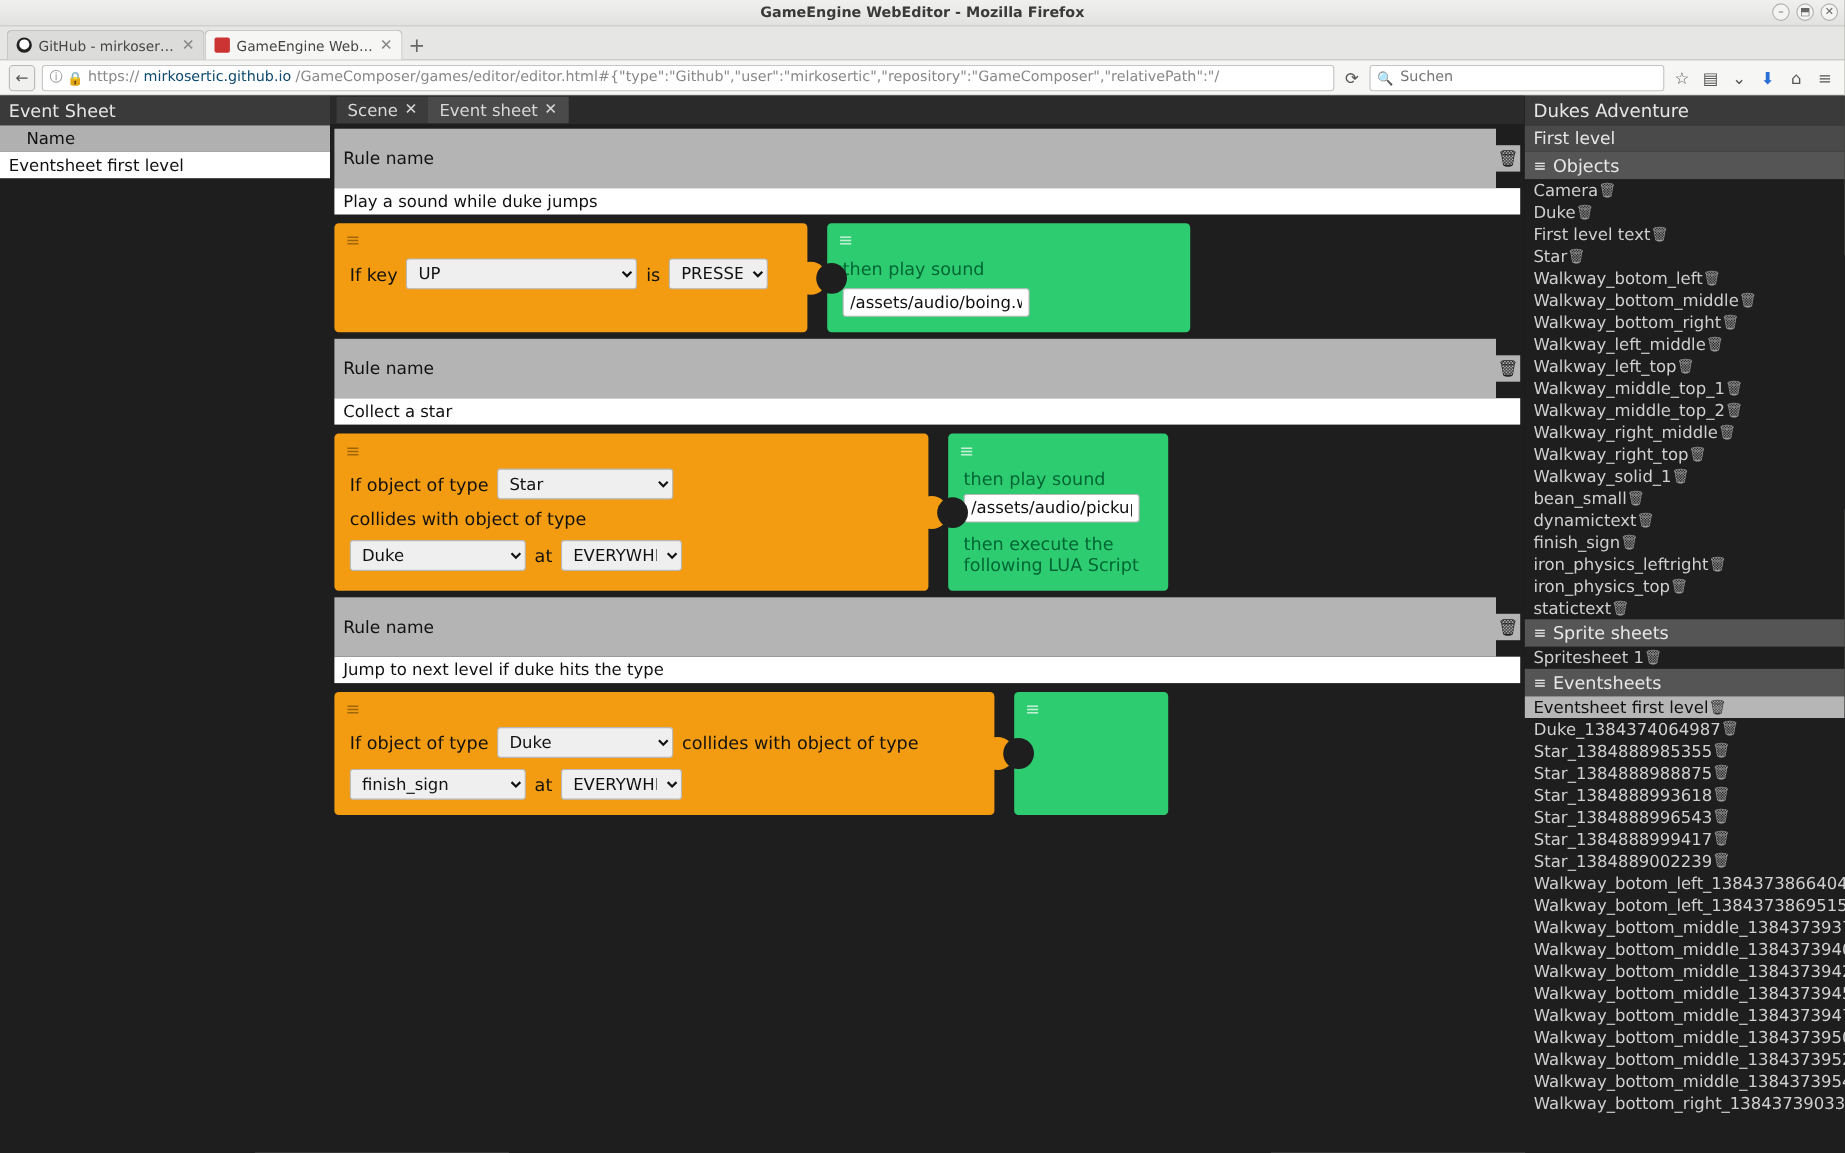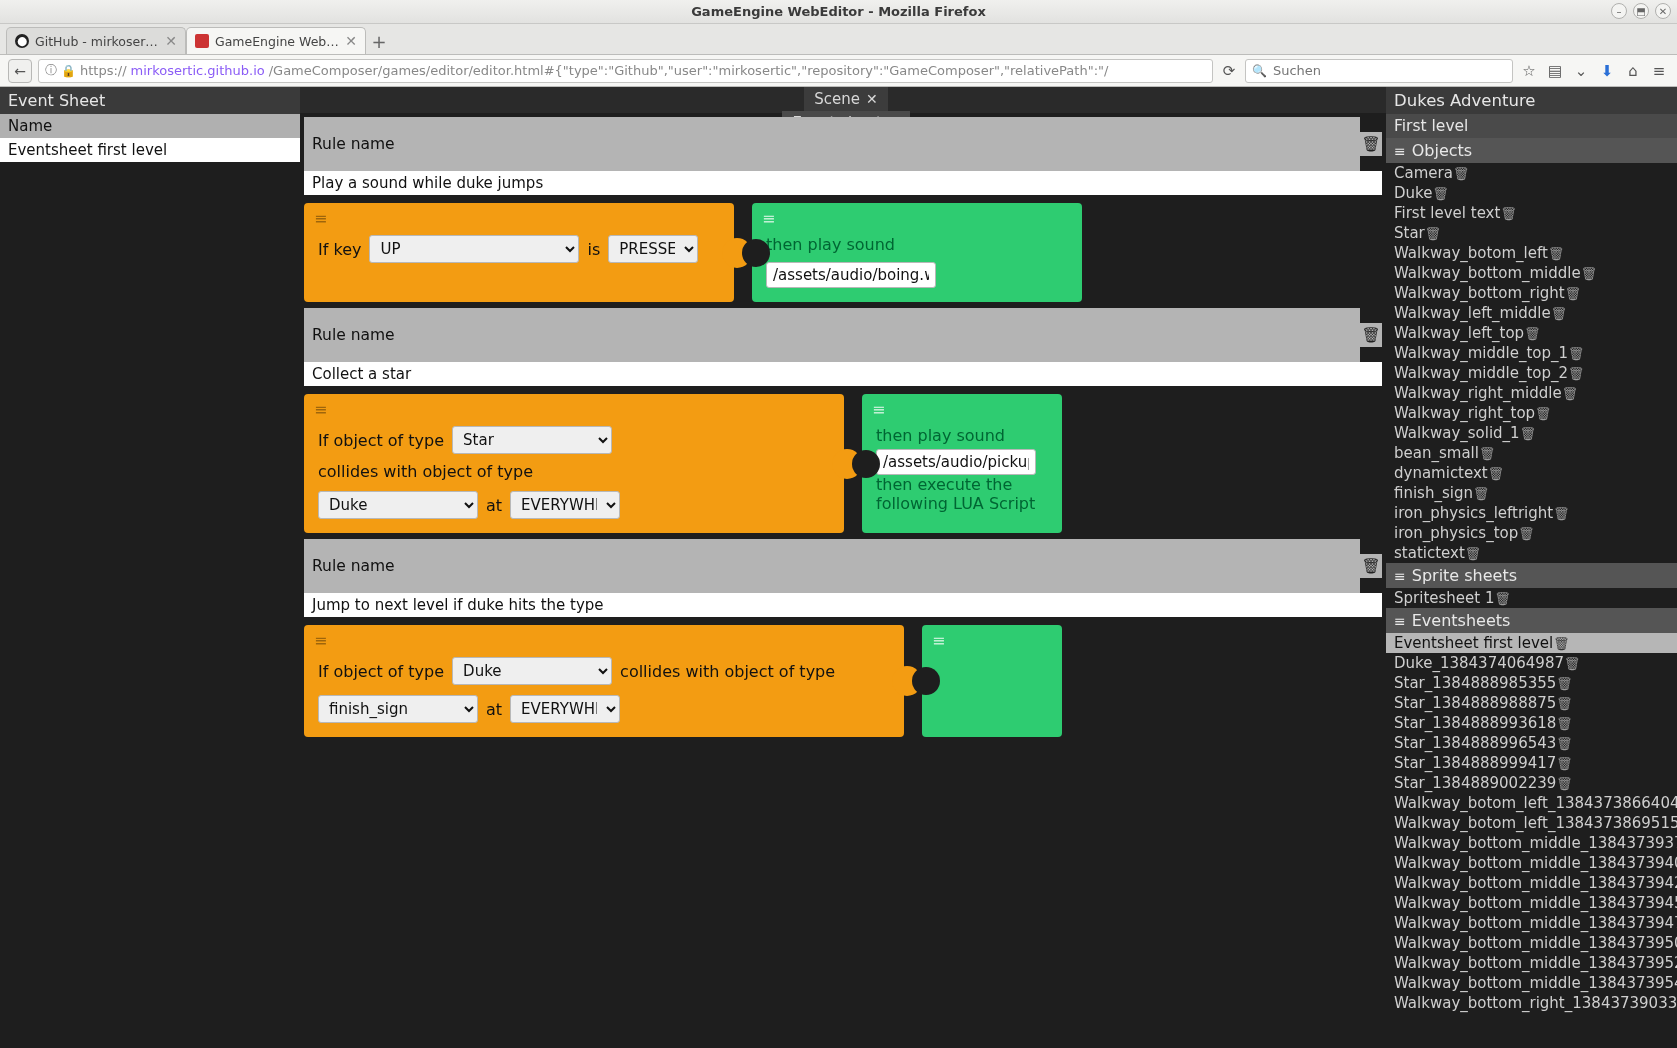--- a/index.html
+++ b/index.html
@@ -19,42 +19,42 @@
 .tab .fav.red { background:#c33; border-radius:2px; }
 .tab .label { flex:1; white-space:nowrap; overflow:hidden; text-overflow:ellipsis; }
 .tab .close { color:#888; font-size:14px; flex:none; }
 .newtab { width:26px; height:26px; display:flex; align-items:center; justify-content:center; color:#666; font-size:18px; cursor:pointer; }
 
 .urlbar { height:32px; background:#f6f6f4; display:flex; align-items:center; gap:6px; padding:0 8px; border-bottom:1px solid #bcbcba; }
 .nav-back { width:24px; height:24px; border:1px solid #b8b8b6; border-radius:4px; background:#f0f0ee; display:flex; align-items:center; justify-content:center; font-size:14px; color:#555; cursor:pointer; }
 .url { flex:1; height:24px; background:#fff; border:1px solid #c4c4c2; border-radius:3px; display:flex; align-items:center; padding:0 6px; gap:4px; font-size:13px; overflow:hidden; white-space:nowrap; }
 .url .info { color:#888; font-size:12px; }
 .url .lock { color:#3a9a3a; font-size:12px; }
-.url .host { color:#8b5cf6; }
+.url .host { color:#0c4a6e; }
 .url .path { color:#888; }
 .reload { width:22px; text-align:center; color:#666; font-size:14px; cursor:pointer; }
 .search { width:268px; height:24px; background:#fff; border:1px solid #c4c4c2; border-radius:3px; display:flex; align-items:center; padding:0 6px; gap:6px; font-size:13px; }
 .search .mag { color:#888; font-size:12px; }
 .search input { border:none; outline:none; flex:1; font-size:13px; color:#555; }
 .chrome-ic { width:20px; text-align:center; color:#555; font-size:15px; cursor:pointer; }
 .chrome-ic.blue { color:#2a6fd6; }
 
 
 .app { display:flex; height: calc(1048px - 24px - 31px - 32px); background:#1e1e1e; color:#cfcfcf; }
 
 
 .leftpanel { width:300px; background:#1e1e1e; display:flex; flex-direction:column; }
 .panel-title { background:#3a3a3a; color:#e6e6e6; padding:4px 8px; font-size:16px; }
 .panel-sub { background:#4a4a4a; color:#e6e6e6; padding:4px 8px; font-size:15.5px; }
-.prop-row-h { background:#b0b0b0; color:#111; padding:3px 8px; font-size:15px; }
+.prop-row-h { background:#b0b0b0; color:#111; padding:3px 24px; font-size:15px; }
 .prop-row-v { background:#fff; color:#111; padding:3px 8px; font-size:15px; }
 
 
 .center { flex:1; background:#1e1e1e; display:flex; flex-direction:column; min-width:0; }
-.editor-tabs { height:26px; background:#2a2a2a; display:flex; align-items:center; padding-left:6px;flex-direction:column; }
+.editor-tabs { height:26px; background:#2a2a2a; display:flex; align-items:center; padding-left:6px; }
 .etab { padding:3px 10px; font-size:15px; color:#d8d8d8; background:#3c3c3c; display:flex; align-items:center; gap:6px; cursor:pointer; }
 .etab.active { background:#4a4a4a; }
 .etab .x { font-size:14px; }
 .rules { padding:4px 4px 0 4px; overflow:auto; }
 .rule { margin-bottom:6px; }
 .rule-hdr { display:flex; align-items:center; }
 .rule-label { background:#b4b4b4; color:#111; padding:18px 8px; flex:1; font-size:15.5px; }
 .trash { width:22px; background:#b4b4b4; color:#222; text-align:center; padding:3px 0; cursor:pointer; }
 .rule-val { background:#fff; color:#111; padding:3px 8px; font-size:15px; }
 
@@ -201,21 +201,21 @@
               <select class="w160"><option>Duke</option></select>
               <span>at</span>
               <select class="w110"><option>EVERYWHERE</option></select>
             </div>
           </div>
           <div class="piece green" style="flex:0 0 200px">
             <span class="grip">≡</span>
             <div class="body" style="display:block">
               <div class="lbl">then play sound</div>
               <input type="text" class="w160" style="margin-top: 4px;" value="/assets/audio/pickup_gem_">
-              <div class="lbl" style="">then execute the following LUA Script</div>
+              <div class="lbl" style="margin-top:10px">then execute the following LUA Script</div>
             </div>
           </div>
         </div>
       </div>
 
       <div class="rule">
         <div class="rule-hdr">
           <div class="rule-label">Rule name</div>
           <div class="trash">🗑</div>
         </div>

